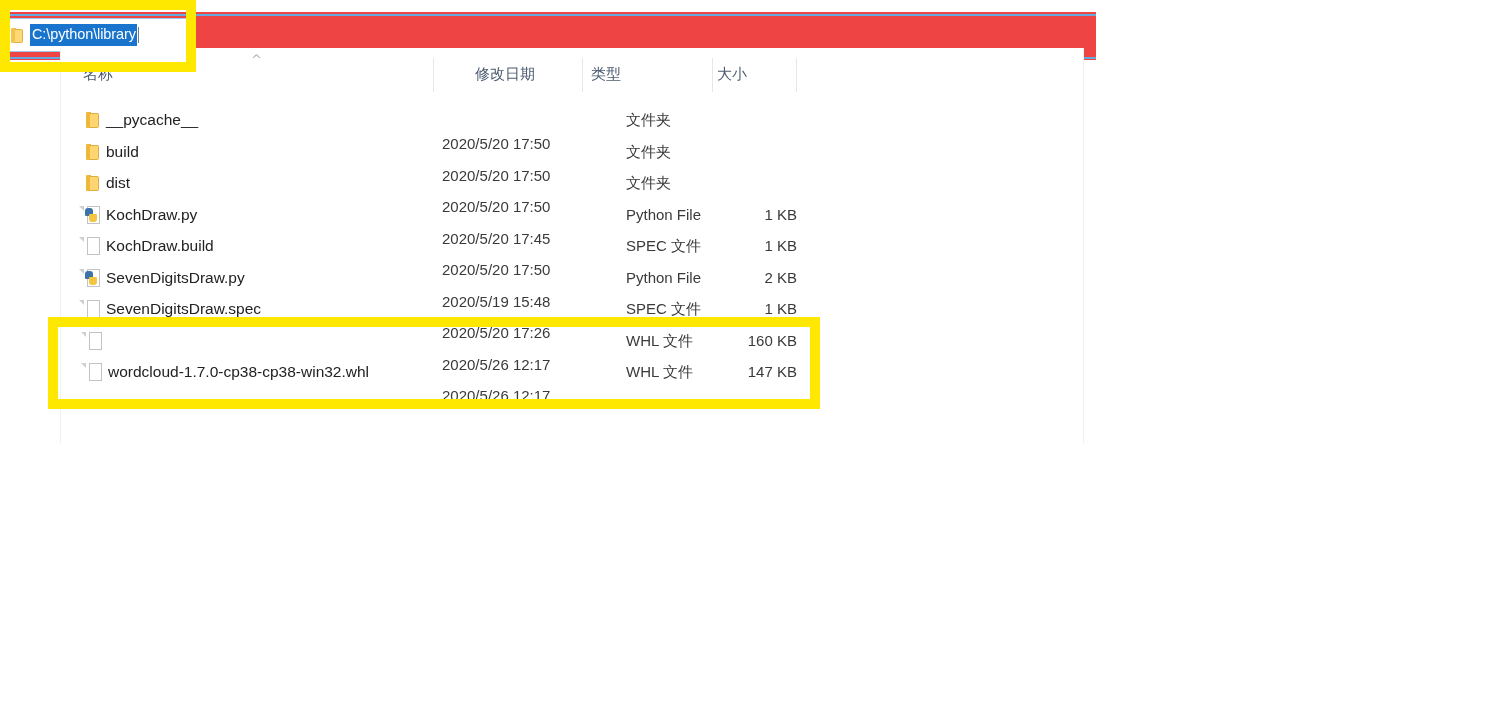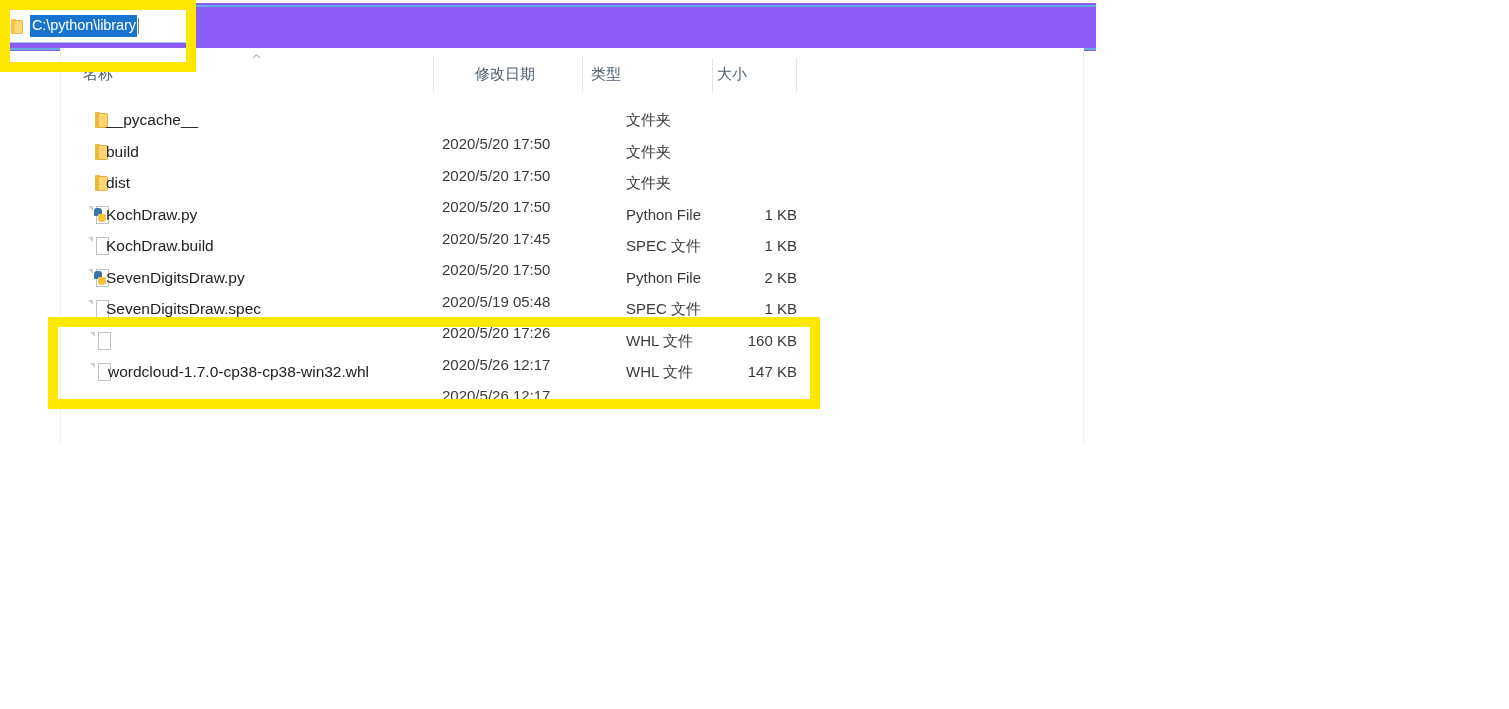--- a/index.html
+++ b/index.html
@@ -22,24 +22,24 @@
   
   #explorer-root {
     position: absolute;
     left: 0; top: 0;
     width: 1509px; height: 709px;
   }
 
   .addressbar-band {
     position: absolute;
     left: 0;
-    top: 3px;
+    top: 12px;
     width: 1096px;
     height: 48px;
-    background: #8b5cf6;
+    background: #ef4444;
   }
   .addressbar-rule-top {
     position: absolute;
     left: 0; top: 2px;
     width: 1096px; height: 2px;
     background: #64a9e0;
   }
   .addressbar-rule-bottom {
     position: absolute;
     left: 0; top: 45px;
@@ -163,21 +163,20 @@
     height: 31.5px;
     width: 100%;
   }
   .cell {
     position: absolute;
     top: 0;
     font-size: 15.5px;
     line-height: 31.5px;
     color: #2e2e2e;
     white-space: nowrap;
-    text-align: center;
   }
   .c-icon {
     left: 24px;
     top: 6px;
     width: 18px;
     height: 20px;
   }
   .c-name { left: 45px; color: #222; }
   .c-date { left: 381px; color: #3a3a3a; font-size: 15px; margin-top: 24px; }
   .c-type { left: 530px; color: #3a3a3a; font-size: 15px; margin-left: 35px; }
@@ -344,21 +343,21 @@
         <div class="file-row">
           <span class="cell c-icon"><span class="ico doc"><span class="page"></span><span class="fold"></span></span></span>
           <span class="cell c-name">KochDraw.build</span>
           <span class="cell c-date">2020/5/20 17:50</span>
           <span class="cell c-type">SPEC 文件</span>
           <span class="cell c-size">1 KB</span>
         </div>
         <div class="file-row">
           <span class="cell c-icon"><span class="ico python"><span class="page"></span><span class="fold"></span><span class="snake-blue"></span><span class="snake-yellow"></span></span></span>
           <span class="cell c-name">SevenDigitsDraw.py</span>
-          <span class="cell c-date">2020/5/19 05:48</span>
+          <span class="cell c-date">2020/5/19 15:48</span>
           <span class="cell c-type">Python File</span>
           <span class="cell c-size">2 KB</span>
         </div>
         <div class="file-row">
           <span class="cell c-icon"><span class="ico doc"><span class="page"></span><span class="fold"></span></span></span>
           <span class="cell c-name">SevenDigitsDraw.spec</span>
           <span class="cell c-date">2020/5/20 17:26</span>
           <span class="cell c-type">SPEC 文件</span>
           <span class="cell c-size">1 KB</span>
         </div>

